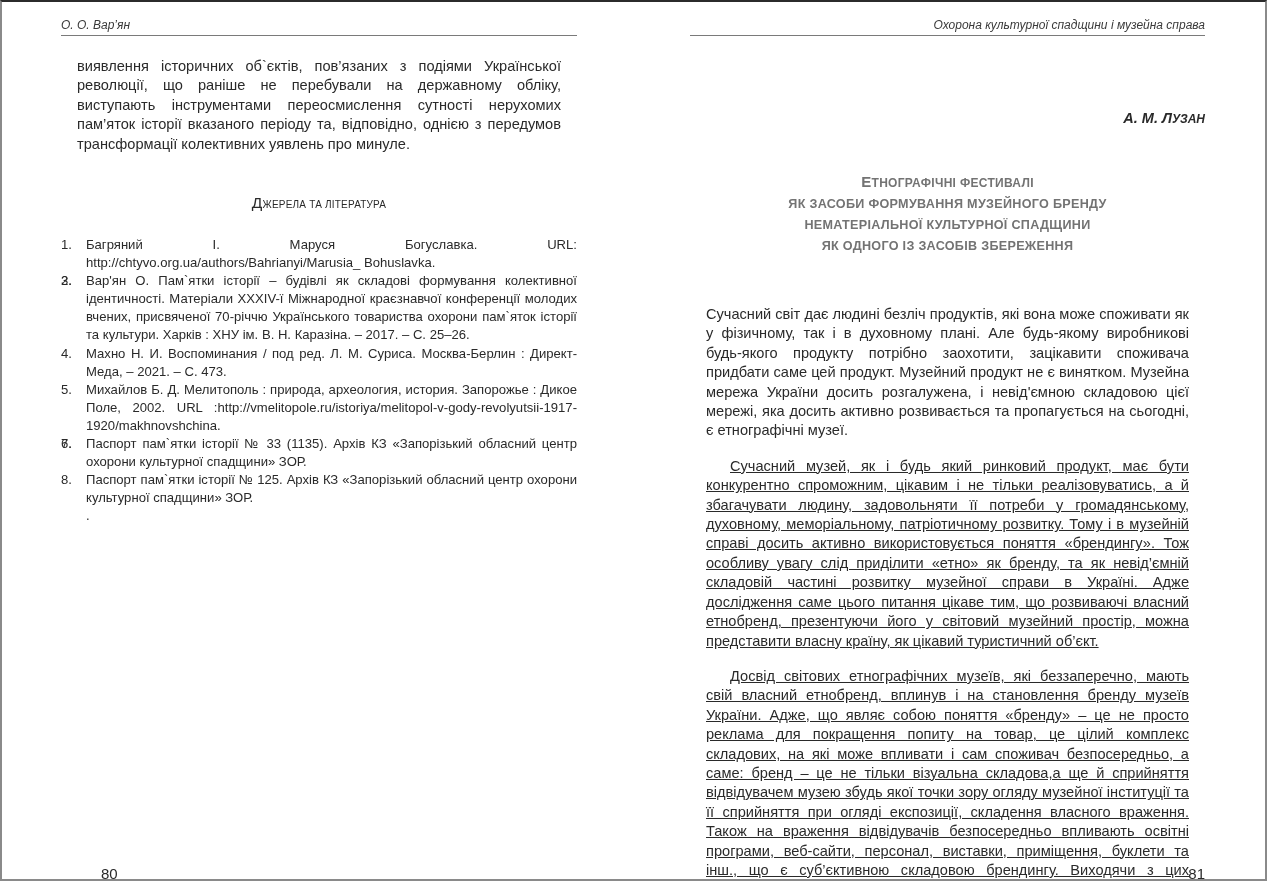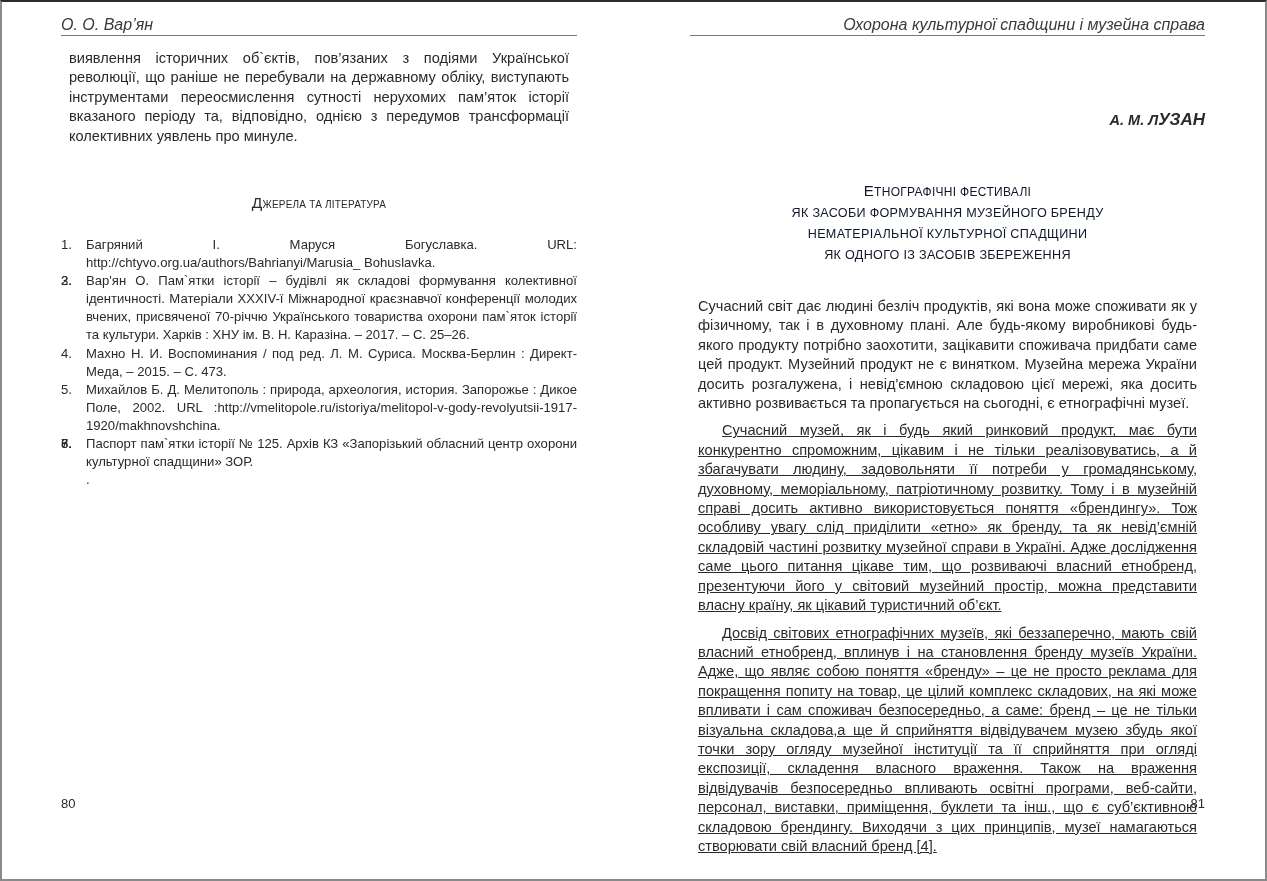--- a/index.html
+++ b/index.html
@@ -8,49 +8,49 @@
     font-family: "Liberation Sans", sans-serif; color: #2a2a2a;
   }
   .frame {
     position: absolute; left: 0; top: 0; width: 1267px; height: 881px; box-sizing: border-box;
     border-top: 2px solid #2b2b2b; border-left: 2px solid #8a8a8a; border-right: 2px solid #8a8a8a; border-bottom: 2px solid #8a8a8a;
   }
   .page { position: absolute; top: 0; }
   .page-left { left: 61px; width: 516px; }
   .page-right { left: 690px; width: 515px; }
   .running-head {
-    position: absolute; top: 18px; left: 0; right: 0; font-style: italic; font-size: 16px;
+    position: absolute; top: 18px; left: 0; right: 0; font-style: italic; font-size: 12px;
     color: #3a3a3a; padding-bottom: 3px; border-bottom: 1px solid #7a7a7a; height: 14px; line-height: 14px;
   }
   .page-right .running-head { text-align: right; }
   .body-text { font-size: 14.6px; line-height: 19.4px; text-align: justify; color: #2a2a2a; }
-  .body-text p { margin: 8px; }
+  .body-text p { margin: 16px; }
   .indent { text-indent: 24px; text-decoration: underline; }
   .top-para { position: absolute; top: 41px; left: 0; right: 0; }
   .refs-title {
     position: absolute; top: 194px; left: 0; right: 0; text-align: center; font-size: 14px; letter-spacing: 0.2px;
   }
   .refs-title .big { font-size: 15.5px; }
   .refs-title .sc { font-size: 10px; }
   .refs { position: absolute; top: 236px; left: 0; right: 0; margin: 0; padding: 0; list-style: none; }
   .refs li { position: relative; padding-left: 25px; font-size: 13.1px; line-height: 18.1px; text-align: justify; margin-bottom: 0; }
   .refs li .num { position: absolute; left: 0; top: 0; }
   .refs .dot-line { padding-left: 25px; font-size: 13px; line-height: 18px; }
   .author {
     position: absolute; top: 110px; right: 0; font-weight: bold; font-style: italic; font-size: 14.5px;
   }
-  .author .sc { font-size: 17px; }
+  .author .sc { font-size: 12px; }
   .article-title {
-    position: absolute; top: 180px; left: 0; right: 0; text-align: center; font-weight: normal; color: #0f172a;
+    position: absolute; top: 171px; left: 0; right: 0; text-align: center; font-weight: bold; color: #737373;
     font-size: 12.6px; line-height: 21px; letter-spacing: 0.3px;
   }
   .article-title .big { font-size: 15px; }
   .article-title .sm { font-size: 12px; }
   .article-body { position: absolute; top: 289px; left: 0; right: 0; }
-  .page-num { position: absolute; top: 796px; font-size: 13px; }
+  .page-num { position: absolute; top: 865px; font-size: 15px; margin-left: 40px; }
   .page-left .page-num { left: 0; }
   .page-right .page-num { right: 0; }
 </style>
 </head>
 <body>
 
 <div class="frame"></div>
 
 <div class="page page-left">
   <div class="running-head">О. О. Вар’ян</div>
@@ -58,24 +58,24 @@
   <div class="top-para body-text">
     <p>виявлення історичних об`єктів, пов’язаних з подіями Української революції, що раніше не перебували на державному обліку, виступають інструментами переосмислення сутності нерухомих пам’яток історії вказаного періоду та, відповідно, однією з передумов трансформації колективних уявлень про минуле.</p>
   </div>
 
   <div class="refs-title"><span class="big">Д</span><span class="sc">ЖЕРЕЛА ТА ЛІТЕРАТУРА</span></div>
 
   <ol class="refs">
     <li><span class="num">1.</span><span>Багряний І. Маруся Богуславка. URL: http://chtyvo.org.ua/authors/Bahrianyi/Marusia_ Bohuslavka.</span></li>
     <li><span class="num">2.</span></li>
     <li><span class="num">3.</span><span>Вар'ян О. Пам`ятки історії – будівлі як складові формування колективної ідентичності. Матеріали ХХХIV-ї Міжнародної краєзнавчої конференції молодих вчених, присвяченої 70-річчю Українського товариства охорони пам`яток історії та культури. Харків : ХНУ ім. В. Н. Каразіна. – 2017. – С. 25–26.</span></li>
-    <li><span class="num">4.</span><span>Махно Н. И. Воспоминания / под ред. Л. М. Суриса. Москва-Берлин : Директ-Меда, – 2015. – С. 473.</span></li>
+    <li><span class="num">4.</span><span>Махно Н. И. Воспоминания / под ред. Л. М. Суриса. Москва-Берлин : Директ-Меда, – 2021. – С. 473.</span></li>
     <li><span class="num">5.</span><span>Михайлов Б. Д. Мелитополь : природа, археология, история. Запорожье : Дикое Поле, 2002. URL :http://vmelitopole.ru/istoriya/melitopol-v-gody-revolyutsii-1917-1920/makhnovshchina.</span></li>
     <li><span class="num">6.</span></li>
-    <li><span class="num">7.</span></li>
+    <li><span class="num">7.</span><span>Паспорт пам`ятки історії № 33 (1135). Архів КЗ «Запорізький обласний центр охорони культурної спадщини» ЗОР.</span></li>
     <li><span class="num">8.</span><span>Паспорт пам`ятки історії № 125. Архів КЗ «Запорізький обласний центр охорони культурної спадщини» ЗОР.</span></li>
     <div class="dot-line">.</div>
   </ol>
 
   <div class="page-num">80</div>
 </div>
 
 <div class="page page-right">
   <div class="running-head">Охорона культурної спадщини і музейна справа</div>
 

